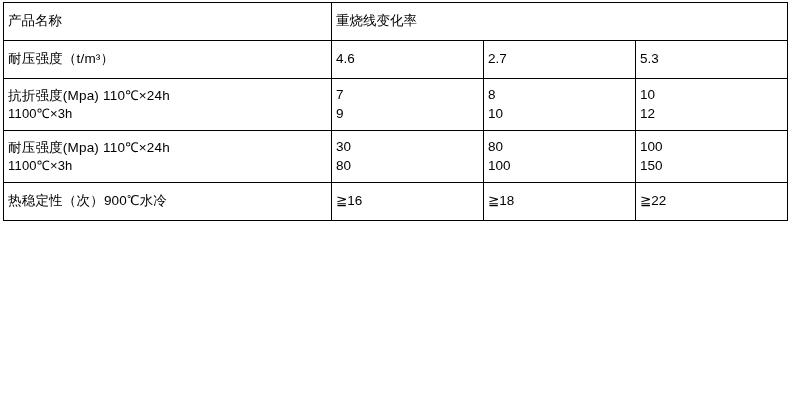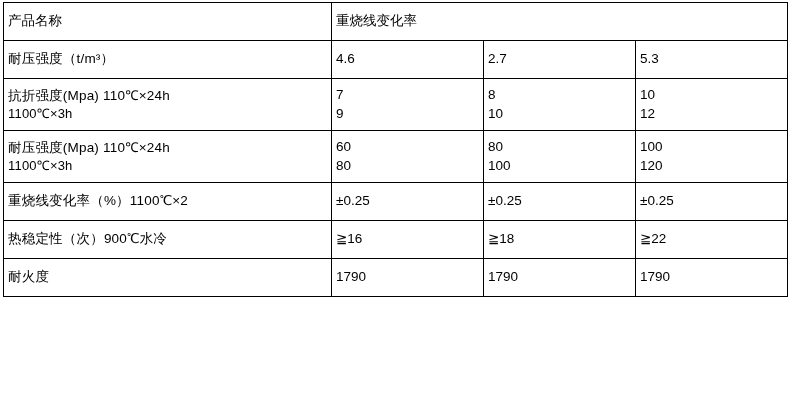--- a/index.html
+++ b/index.html
@@ -102,48 +102,36 @@
           <span class="sub">12</span>
         </td>
       </tr>
 
       <tr class="row-tall">
         <td class="label-cell">
           <span>耐压强度(Mpa) 110℃×24h</span>
           <span class="sub">1100℃×3h</span>
         </td>
         <td class="val-cell">
-          <span>60</span>
+          <span>30</span>
           <span class="sub">80</span>
         </td>
         <td class="val-cell">
           <span>80</span>
           <span class="sub">100</span>
         </td>
         <td class="val-cell">
           <span>100</span>
-          <span class="sub">120</span>
+          <span class="sub">150</span>
         </td>
       </tr>
 
-      <tr class="row-h">
-        <td class="label-cell">重烧线变化率（%）1100℃×2</td>
-        <td class="val-cell">±0.25</td>
-        <td class="val-cell">±0.25</td>
-        <td class="val-cell">±0.25</td>
-      </tr>
 
       <tr class="row-h">
         <td class="label-cell">热稳定性（次）900℃水冷</td>
         <td class="val-cell">≧16</td>
         <td class="val-cell">≧18</td>
         <td class="val-cell">≧22</td>
       </tr>
 
-      <tr class="row-h">
-        <td class="label-cell">耐火度</td>
-        <td class="val-cell">1790</td>
-        <td class="val-cell">1790</td>
-        <td class="val-cell">1790</td>
-      </tr>
     </tbody>
   </table>
 </div>
 
 </body></html>

